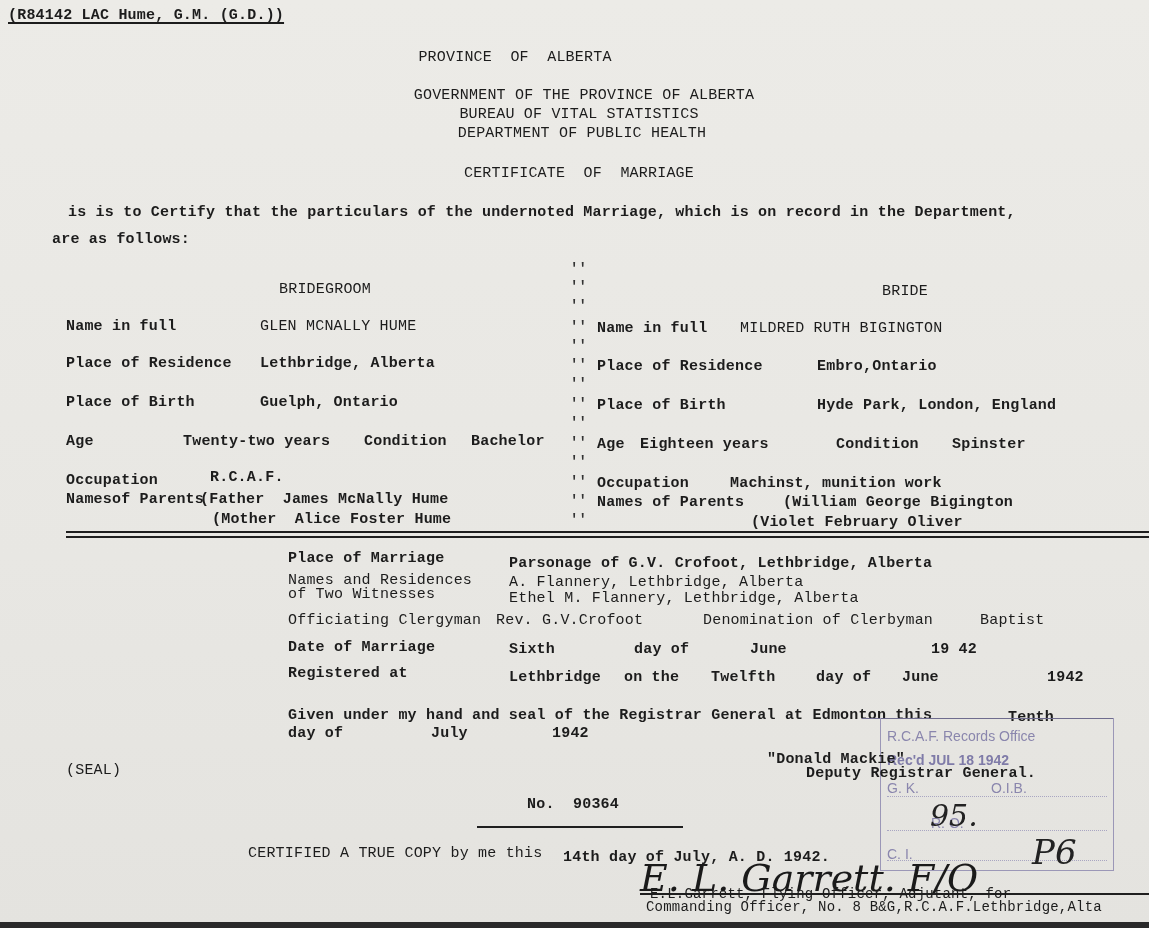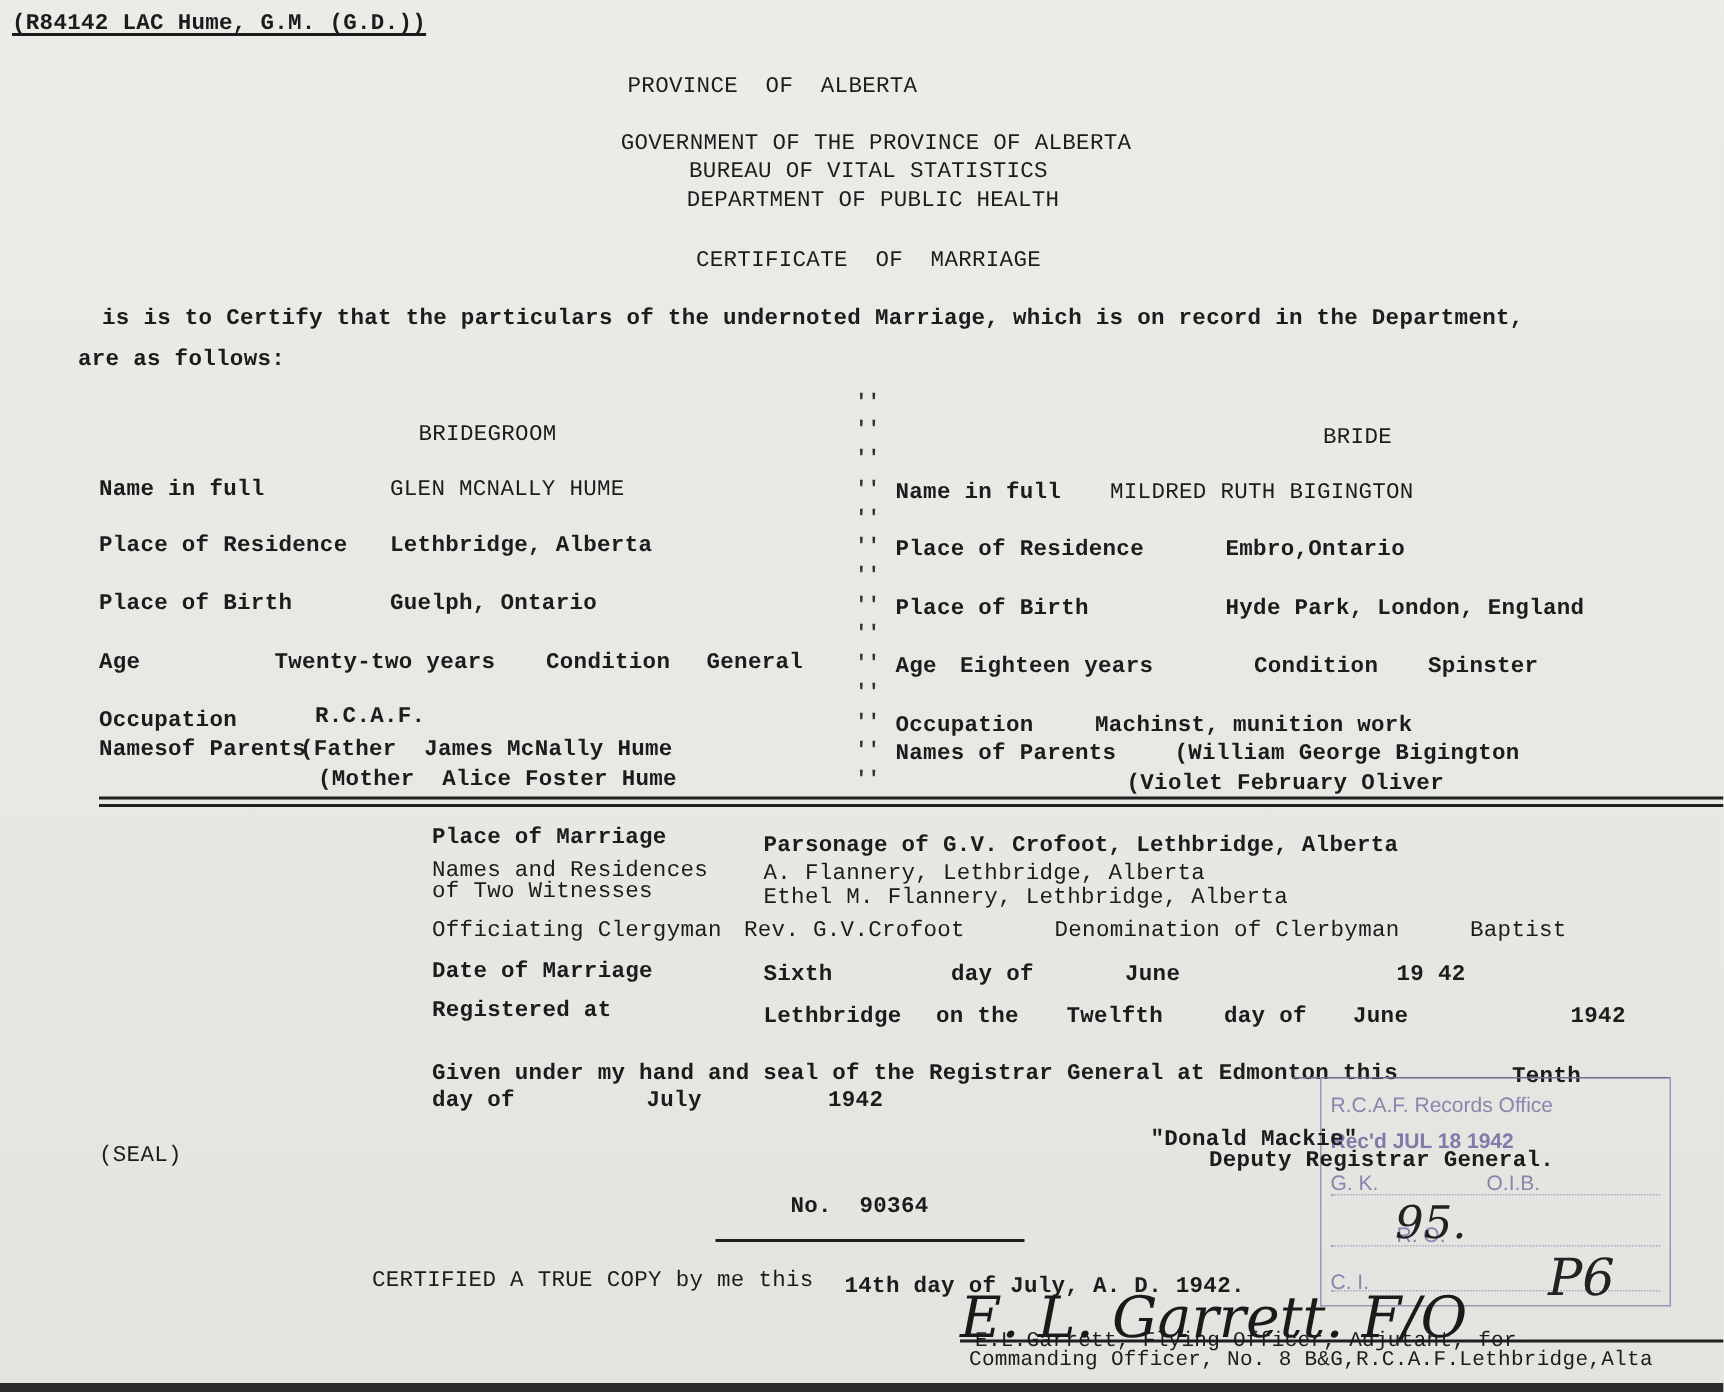--- a/index.html
+++ b/index.html
@@ -48,21 +48,21 @@
   <div class="t light" style="left:279px;top:281px;">BRIDEGROOM</div>
   <div class="t" style="left:66px;top:318px;">Name in full</div>
   <div class="t light" style="left:260px;top:318px;">GLEN MCNALLY HUME</div>
   <div class="t" style="left:66px;top:355px;">Place of Residence</div>
   <div class="t" style="left:260px;top:355px;">Lethbridge, Alberta</div>
   <div class="t" style="left:66px;top:394px;">Place of Birth</div>
   <div class="t" style="left:260px;top:394px;">Guelph, Ontario</div>
   <div class="t" style="left:66px;top:433px;">Age</div>
   <div class="t" style="left:183px;top:433px;">Twenty-two years</div>
   <div class="t" style="left:364px;top:433px;">Condition</div>
-  <div class="t" style="left:471px;top:433px;">General</div>
+  <div class="t" style="left:471px;top:433px;">Bachelor</div>
   <div class="t" style="left:66px;top:472px;">Occupation</div>
   <div class="t" style="left:210px;top:469px;">R.C.A.F.</div>
   <div class="t" style="left:66px;top:491px;">Namesof Parents</div>
   <div class="t" style="left:200px;top:491px;">(Father  James McNally Hume</div>
   <div class="t" style="left:212px;top:511px;">(Mother  Alice Foster Hume</div>
 
   <div class="dq" style="top:262px;">''</div>
   <div class="dq" style="top:280px;">''</div>
   <div class="dq" style="top:299px;">''</div>
   <div class="dq" style="top:320px;">''</div>

